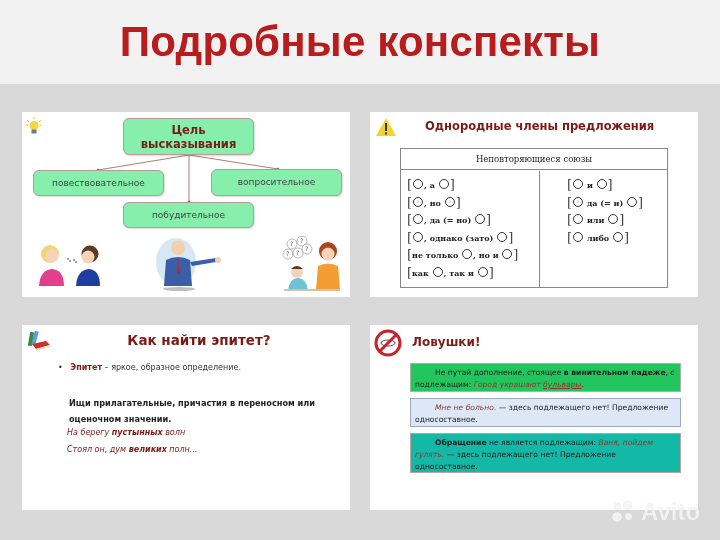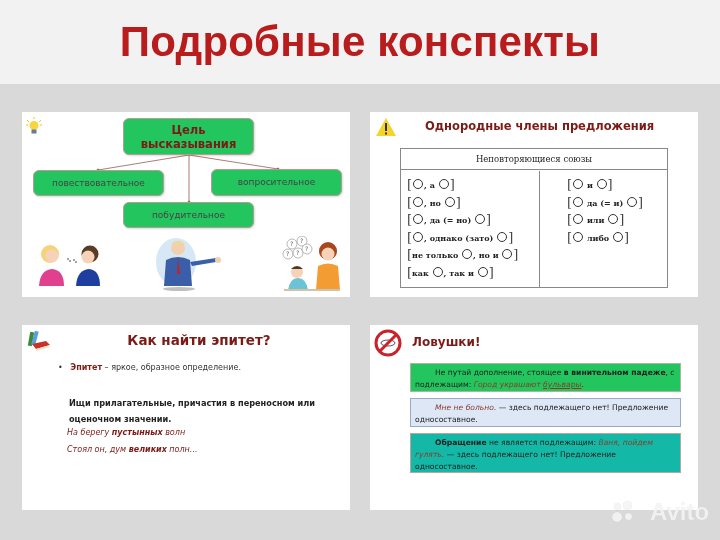--- a/index.html
+++ b/index.html
@@ -10,21 +10,21 @@
   .header h1 { position: absolute; left: 0; right: 0; top: 18px; text-align: center;
     font-family: "Liberation Sans", sans-serif; font-weight: bold; font-size: 42px; color: #b91c1c; letter-spacing: 0.2px; }
 
   .slide { position: absolute; background: #ffffff; overflow: hidden; }
   #s1 { left: 22px; top: 112px; width: 328px; height: 185px; }
   #s2 { left: 370px; top: 112px; width: 328px; height: 185px; }
   #s3 { left: 22px; top: 325px; width: 328px; height: 185px; }
   #s4 { left: 370px; top: 325px; width: 328px; height: 185px; padding-left: 36px; }
 
   
-  .box { position: absolute; border: 1px solid #b89a96; border-radius: 6px; background: #22c55e;
+  .box { position: absolute; border: 1px solid #b89a96; border-radius: 6px; background: #86efac;
     font-size: 9px; color: #444; text-align: center; box-shadow: 1px 1px 2px rgba(0,0,0,0.15); }
   .box.top { left: 101px; top: 6px; width: 131px; height: 37px; font-weight: bold; font-size: 11.5px; color: #7a1b16; line-height: 14px; padding-top: 4px; }
   .box.b1 { left: 11px; top: 58px; width: 131px; height: 26px; line-height: 24px; }
   .box.b2 { left: 189px; top: 57px; width: 131px; height: 27px; line-height: 24px; }
   .box.b3 { left: 101px; top: 90px; width: 131px; height: 26px; line-height: 24px; }
   .lines { position: absolute; left: 0; top: 0; }
 
   .bulb { position: absolute; left: 4px; top: 5px; }
   .illus { position: absolute; }
 
@@ -53,21 +53,21 @@
   .s4-title { position: absolute; left: 42px; top: 10px; font-weight: bold; font-size: 12px; color: #7a1b16; }
   .noicon { position: absolute; left: 4px; top: 4px; }
   .note { position: absolute; left: 40px; width: 271px; font-size: 7.6px; color: #222; line-height: 12px; padding: 3px 4px 3px 4px; border: 1px solid; }
   .note i { color: #8a3a2c; }
   .note.g { top: 38px; height: 29px; background: #22c55e; border-color: #a8b8a0; }
   .note.b { top: 73px; height: 29px; background: #dde7f6; border-color: #9aaac4; }
   .note.r { top: 108px; height: 40px; background: #14b8a6; border-color: #c0a29e; }
   .ind { display: inline-block; width: 20px; }
   .note u { color: #8a3a2c; font-style: italic; }
 
-  .avito { position: absolute; left: 612px; top: 498px; display: flex; align-items: center; gap: 12px;
+  .avito { position: absolute; left: 612px; top: 498px; display: flex; align-items: center; gap: 3px;
     font-family: "Liberation Sans", sans-serif; font-size: 24px; font-weight: bold; color: #f4f4f4; opacity: 0.9;
     text-shadow: 0 0 1px rgba(0,0,0,0.12); }
   .avito .dots { position: relative; width: 26px; height: 22px; }
   .avito .dots span { position: absolute; border-radius: 50%; background: #f4f4f4; box-shadow: 0 0 1px rgba(0,0,0,0.15); }
 </style>
 </head>
 <body>
 
 <div class="header">
   <h1>Подробные конспекты</h1>

